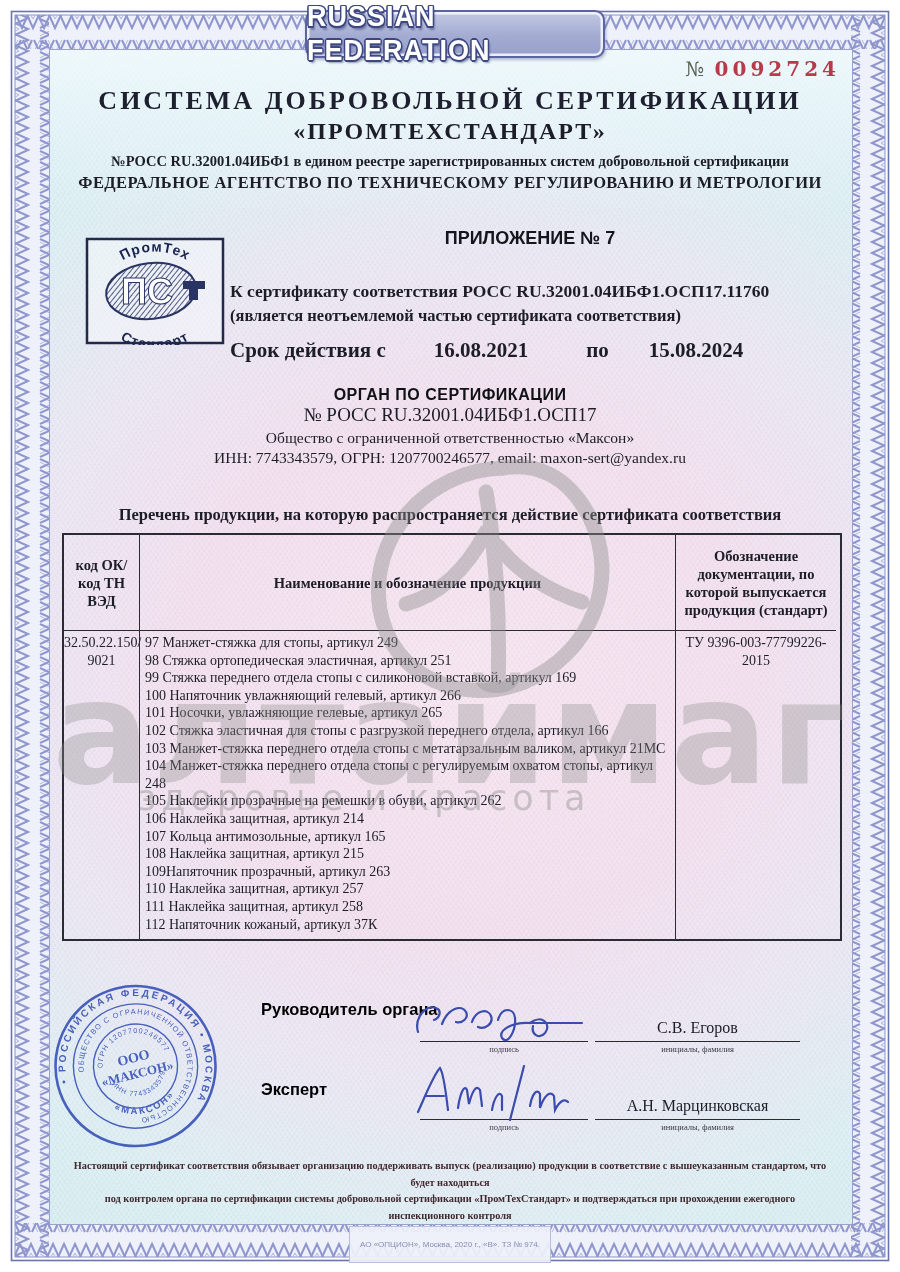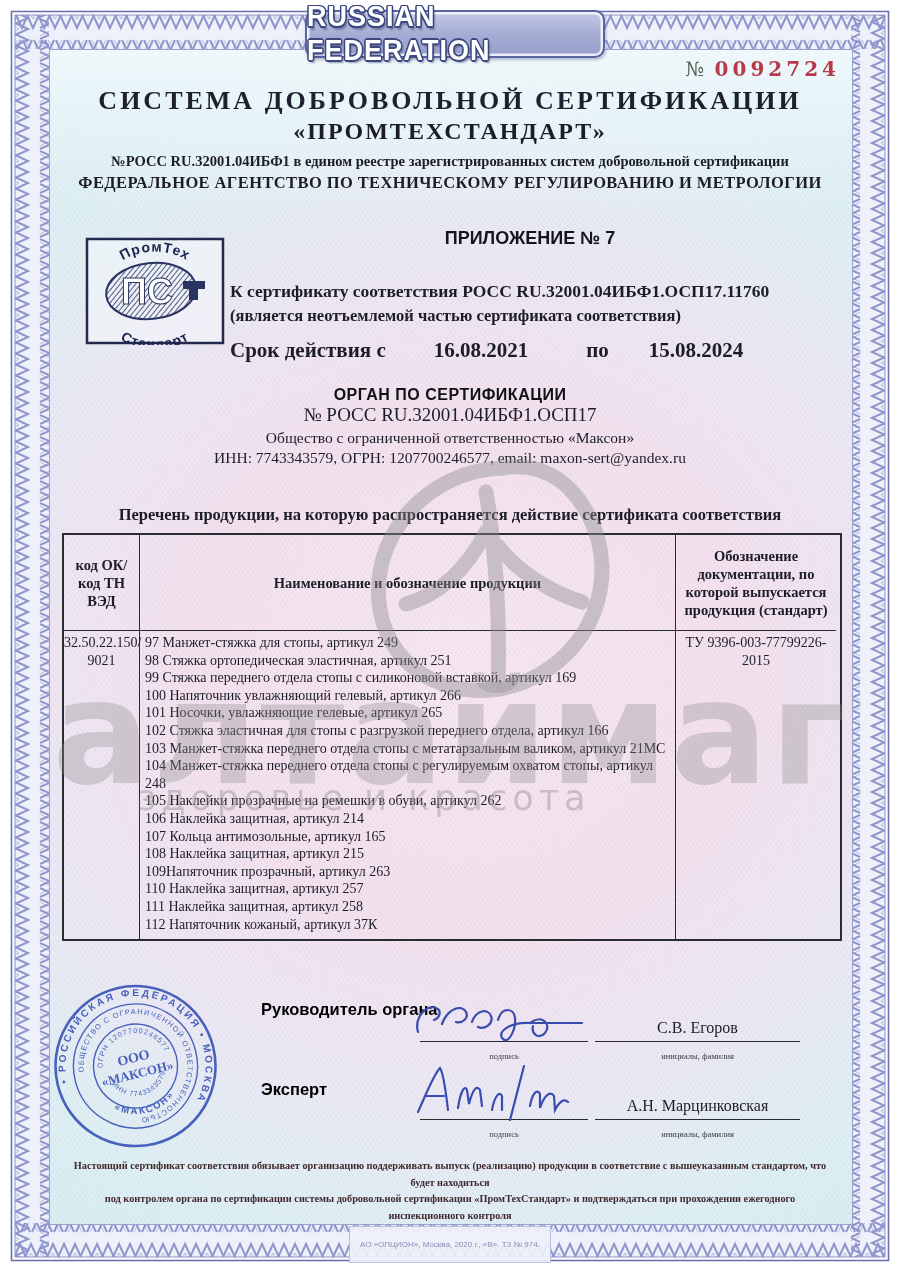--- a/index.html
+++ b/index.html
@@ -62,21 +62,21 @@
   .cell{border-right:1.5px solid #2b2b33;}
   .cell:last-child{border-right:none;}
   .pbody .cell{font-size:14px;line-height:17.6px;box-sizing:border-box;}
   .pbody .c1{text-align:center;padding-top:3px;}
   .pbody .c2{padding:3px 4px 6px 5px;}
   .pbody .c3{text-align:center;padding-top:3px;}
   
   .role{position:absolute;left:215px;z-index:3;font-family:"Liberation Sans",sans-serif;
     font-weight:bold;font-size:16.5px;color:#000000;margin-left:46px;}
   .sigline{position:absolute;z-index:3;border-top:1.2px solid #2a2a2e;text-align:center;
-    font-size:8.5px;color:#3a3a40;padding-top:9px;}
+    font-size:8.5px;color:#3a3a40;padding-top:2px;}
   .namebox{position:absolute;z-index:3;text-align:center;font-size:16px;}
   .scribble{position:absolute;z-index:4;}
   .stamp{position:absolute;left:52px;top:982px;z-index:4;opacity:.92;transform:rotate(-14deg);}
   
   .disclaimer{position:absolute;left:70px;top:1158px;width:760px;z-index:3;text-align:center;
     font-size:10.3px;font-weight:bold;color:#40282e;line-height:16.5px;}
   .printinfo{position:absolute;left:0;top:1226px;width:900px;text-align:center;z-index:6;}
   .printinfo span{display:inline-block;font-family:"Liberation Sans",sans-serif;font-size:8px;
     color:#8890b4;background:rgba(238,240,250,.92);border:1px solid #b8bedd;padding:13px 10px;}
   

